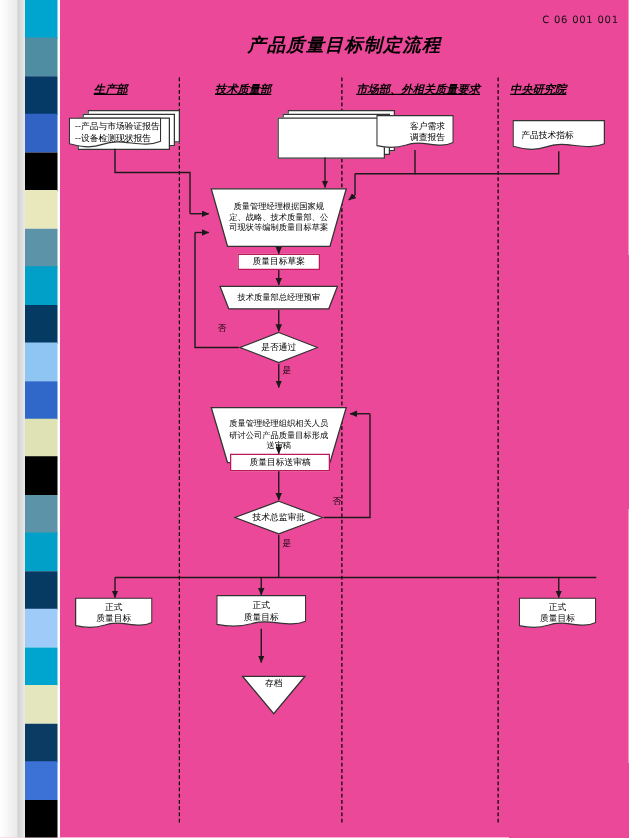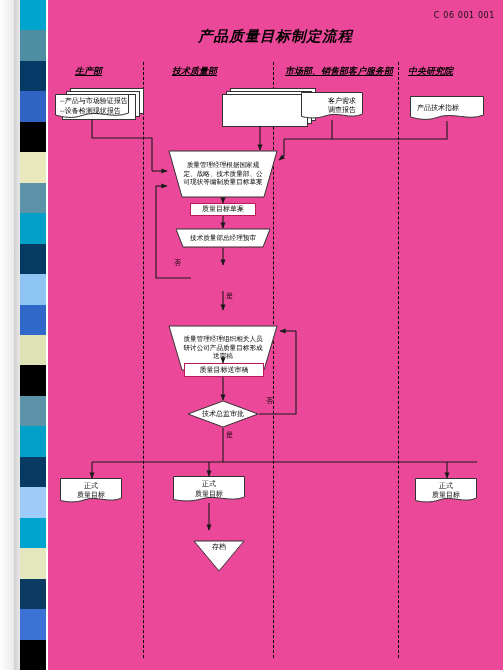--- a/index.html
+++ b/index.html
@@ -100,21 +100,21 @@
     </div>
 </div>
 
 <div id="sheet">
 
   <div class="doccode">C 06 001 001</div>
   <div class="title">产品质量目标制定流程</div>
 
   <div class="lane-head" style="left:27px;">生产部</div>
   <div class="lane-head" style="left:124px;">技术质量部</div>
-  <div class="lane-head" style="left:237px;">市场部、销售部客户服务部</div>
+  <div class="lane-head" style="left:237px;">市场部、外相关质量要求</div>
   <div class="lane-head" style="left:360px;">中央研究院</div>
 
   <div class="divider" style="left:95px;"></div>
   <div class="divider" style="left:225px;"></div>
   <div class="divider" style="left:350px;"></div>
 
   <div class="stack" style="left:8px;top:88px;width:90px;height:34px;">
     <div class="sh" style="left:14px;top:0;width:74px;height:26px;"></div>
     <div class="sh" style="left:10px;top:3px;width:74px;height:26px;"></div>
     <div class="sh" style="left:6px;top:6px;width:74px;height:26px;"></div>
@@ -161,20 +161,26 @@
     <span>质量目标草案</span>
   </div>
 
   <div class="trap" style="left:127px;top:228px;width:96px;height:20px;">
     <svg width="96" height="20" viewBox="0 0 96 20">
       <path d="M1 1 H95 L88 19 H8 Z" fill="#fff" stroke="#333" stroke-width="1"></path>
     </svg>
     <div class="txt" style="padding:0 6px;">技术质量部总经理预审</div>
   </div>
 
+  <div class="dia" style="left:143px;top:265px;width:64px;height:26px;">
+    <svg width="64" height="26" viewBox="0 0 64 26">
+      <path d="M32 1 L63 13 L32 25 L1 13 Z" fill="#fff" stroke="#333" stroke-width="1"></path>
+    </svg>
+    <div class="txt">是否通过</div>
+  </div>
   <div class="lbl" style="left:126px;top:258px;">否</div>
   <div class="lbl" style="left:178px;top:291px;">是</div>
 
   <div class="trap" style="left:120px;top:310px;width:110px;height:46px;margin-top:15px;">
     <svg width="110" height="46" viewBox="0 0 110 46">
       <path d="M1 1 H109 L96 45 H14 Z" fill="#fff" stroke="#333" stroke-width="1"></path>
     </svg>
     <div class="txt">质量管理经理组织相关人员研讨公司产品质量目标形成送审稿</div>
   </div>
 

